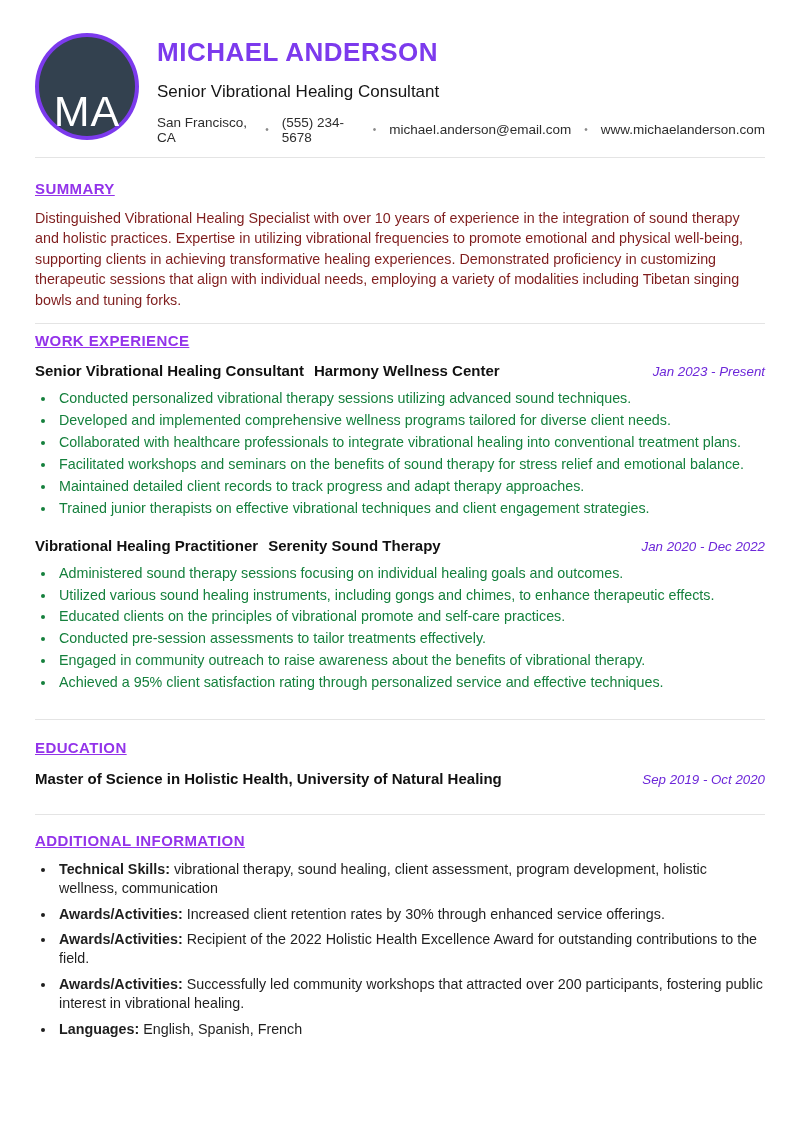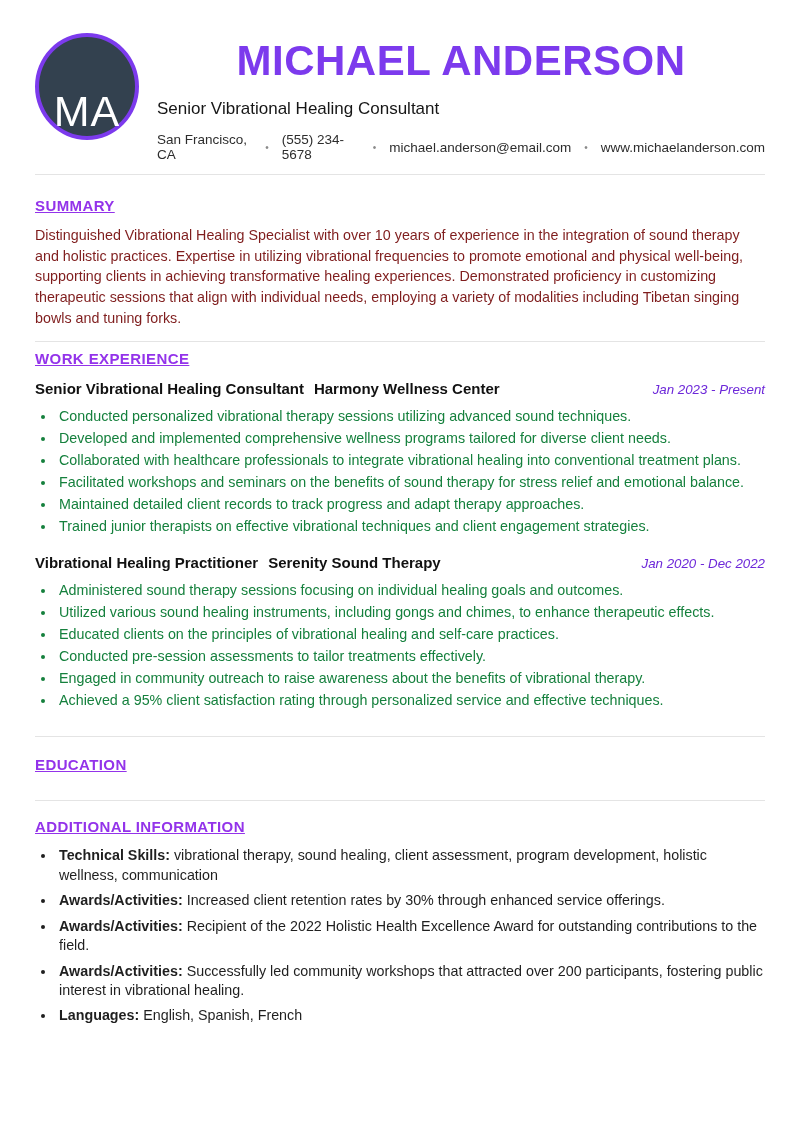--- a/index.html
+++ b/index.html
@@ -15,23 +15,22 @@
   .header { display: flex; align-items: flex-start; padding: 33px 35px 0 35px; }
   .avatar {
     width: 104px; height: 107px; border-radius: 50%;
     background: #33414f; border: 4px solid #7c3aed;
     display: flex; align-items: flex-end; justify-content: center;
     flex: 0 0 auto;
   }
   .avatar span { color: #ffffff; font-size: 43px; font-weight: 500; letter-spacing: 1px; }
   .header-text { margin-left: 18px; padding-top: 5px; }
   .name {
-    color: #7c3aed; font-size: 42px; font-weight: 700; letter-spacing: 0.5px;
+    color: #7c3aed; font-size: 26px; font-weight: 700; letter-spacing: 0.5px;
     line-height: 1.1;
-    text-align: center;
   }
   .job-title { font-size: 17px; color: #161616; margin-top: 15px; font-weight: 400; }
   .contact { margin-top: 13px; font-size: 13.5px; color: #2d2d2d; display: flex; align-items: center; }
   .contact .dot { color: #8a8a8a; font-size: 10px; margin: 0 13px; }
 
   
   .divider { border: none; border-top: 1px solid #e4e4e4; margin: 0 35px; }
   .hr-header { margin-top: 12px; }
   .section { padding: 0 35px; }
   .section-heading {
@@ -113,31 +112,35 @@
 
     <div class="entry-header second">
       <div class="entry-title">
         <span>Vibrational Healing Practitioner</span><span class="entry-company">Serenity Sound Therapy</span>
       </div>
       <span class="entry-dates">Jan 2020 - Dec 2022</span>
     </div>
     <ul class="bullets">
       <li>Administered sound therapy sessions focusing on individual healing goals and outcomes.</li>
       <li>Utilized various sound healing instruments, including gongs and chimes, to enhance therapeutic effects.</li>
-      <li>Educated clients on the principles of vibrational healing and self-care practices.</li>
+      <li>Educated clients on the principles of vibrational promote and self-care practices.</li>
       <li>Conducted pre-session assessments to tailor treatments effectively.</li>
       <li>Engaged in community outreach to raise awareness about the benefits of vibrational therapy.</li>
       <li>Achieved a 95% client satisfaction rating through personalized service and effective techniques.</li>
     </ul>
   </div>
 
   <hr class="divider hr-after-work">
 
   <div class="section">
     <div class="section-heading education-heading">EDUCATION</div>
+    <div class="entry-header edu-row">
+      <div class="entry-title">Master of Science in Holistic Health, University of Natural Healing</div>
+      <span class="entry-dates">Sep 2019 - Oct 2020</span>
+    </div>
   </div>
 
   <hr class="divider hr-after-edu">
 
   <div class="section">
     <div class="section-heading additional-heading">ADDITIONAL INFORMATION</div>
     <ul class="info-list">
       <li><span class="label">Technical Skills:</span><span> vibrational therapy, sound healing, client assessment, program development, holistic wellness, communication</span></li>
       <li><span class="label">Awards/Activities:</span><span> Increased client retention rates by 30% through enhanced service offerings.</span></li>
       <li><span class="label">Awards/Activities:</span><span> Recipient of the 2022 Holistic Health Excellence Award for outstanding contributions to the field.</span></li>

